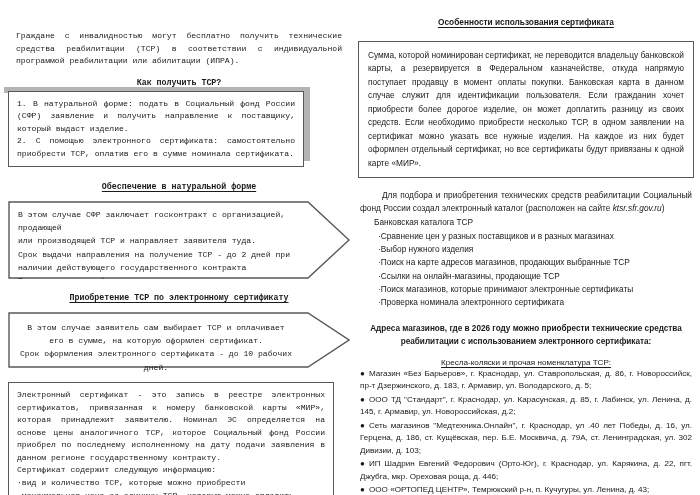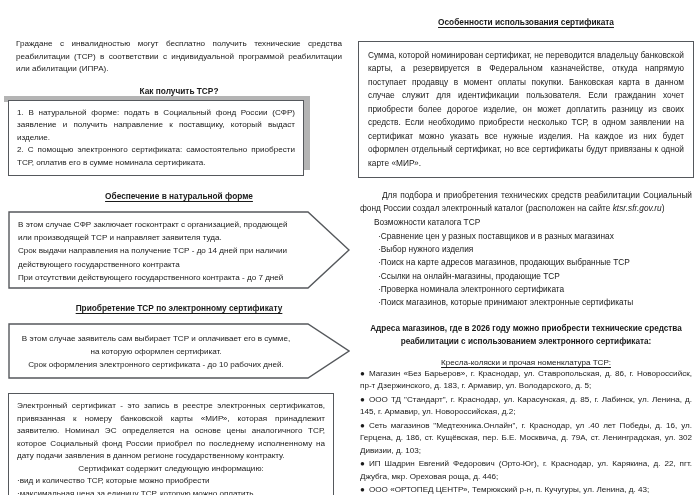--- a/index.html
+++ b/index.html
@@ -16,23 +16,24 @@
   }
   .page {
     position: relative;
     width: 700px;
     height: 495px;
     box-sizing: border-box;
   }
   .col-left {
     position: absolute;
     left: 8px;
-    top: 8px;
+    top: 0;
     width: 342px;
     height: 376px;
+    font-family: Liberation Mono, monospace;
   }
   .col-right {
     position: absolute;
     left: 358px;
     top: 5px;
     width: 336px;
     height: 495px;
   }
 
   .intro {
@@ -186,41 +187,41 @@
 
     <div class="heading" style="margin-top:15px;">Обеспечение в натуральной форме</div>
 
     <div class="arrowbox" style="height:78px;">
       <svg viewBox="0 0 342 78" preserveAspectRatio="none">
         <polygon points="1,1 300,1 341,39 300,77 1,77" fill="#ffffff" stroke="#55585c" stroke-width="1.4" vector-effect="non-scaling-stroke"></polygon>
       </svg>
       <div class="arrowtext" style="height:78px; box-sizing:border-box;">
         <div>В этом случае СФР заключает госконтракт с организацией, продающей</div>
         <div>или производящей ТСР и направляет заявителя туда.</div>
-        <div>Срок выдачи направления на получение ТСР - до 14 дней при наличии действующего государственного контракта</div>
+        <div>Срок выдачи направления на получение ТСР - до 2 дней при наличии действующего государственного контракта</div>
         <div>При отсутствии действующего государственного контракта - до 7 дней после его заключения</div>
       </div>
     </div>
 
     <div class="heading" style="margin-top:14px;">Приобретение ТСР по электронному сертификату</div>
 
     <div class="arrowbox" style="height:56px;">
       <svg viewBox="0 0 342 56" preserveAspectRatio="none">
         <polygon points="1,1 300,1 341,28 300,55 1,55" fill="#ffffff" stroke="#55585c" stroke-width="1.4" vector-effect="non-scaling-stroke"></polygon>
       </svg>
       <div class="arrowtext" style="padding-top:9px;text-align:center;">
         <div>В этом случае заявитель сам выбирает ТСР и оплачивает его в сумме, на которую оформлен сертификат.</div>
         <div>Срок оформления электронного сертификата - до 10 рабочих дней.</div>
       </div>
     </div>
 
     <div class="boxwrap" style="margin-top:14px;">
       <div class="box" style="width:326px;">
         <div>Электронный сертификат - это запись в реестре электронных сертификатов, привязанная к номеру банковской карты «МИР», которая принадлежит заявителю. Номинал ЭС определяется на основе цены аналогичного ТСР, которое Социальный фонд России приобрел по последнему исполненному на дату подачи заявления в данном регионе государственному контракту.</div>
-        <div style="text-align:center;">Сертификат содержит следующую информацию:</div>
+        <div style="text-align:left;">Сертификат содержит следующую информацию:</div>
         <div class="li-small">·вид и количество ТСР, которые можно приобрести</div>
         <div class="li-small">·максимальная цена за единицу ТСР, которую можно оплатить</div>
 
       </div>
     </div>
 
   </div>
 
   <div class="col-right">
 
@@ -229,28 +230,28 @@
     <div class="rbox" style="margin-top:14px;">
       <span>Сумма, которой номинирован сертификат, не переводится владельцу банковской карты, а резервируется в Федеральном казначействе, откуда напрямую поступает продавцу в момент оплаты покупки. Банковская карта в данном случае служит для идентификации пользователя. Если гражданин хочет приобрести более дорогое изделие, он может доплатить разницу из своих средств. Если необходимо приобрести несколько ТСР, в одном заявлении на сертификат можно указать все нужные изделия. На каждое из них будет оформлен отдельный сертификат, но все сертификаты будут привязаны к одной карте «МИР».</span>
     </div>
 
     <div class="para">
       <span class="indent">
         <span>Для подбора и приобретения технических средств реабилитации Социальный фонд России создал электронный каталог (расположен на сайте </span><span class="ital">ktsr.sfr.gov.ru</span><span>)</span>
       </span>
     </div>
 
-    <div class="cap-line">Возможности каталога ТСР</div>
+    <div class="cap-line">Банковская каталога ТСР</div>
 
     <div class="dotline">·Сравнение цен у разных поставщиков и в разных магазинах</div>
     <div class="dotline">·Выбор нужного изделия</div>
     <div class="dotline j">·Поиск на карте адресов магазинов, продающих выбранные ТСР</div>
     <div class="dotline">·Ссылки на онлайн-магазины, продающие ТСР</div>
+    <div class="dotline j">·Поиск магазинов, которые принимают электронные сертификаты</div>
     <div class="dotline">·Проверка номинала электронного сертификата</div>
-    <div class="dotline j">·Поиск магазинов, которые принимают электронные сертификаты</div>
 
     <div class="addr-title">Адреса магазинов, где в 2026 году можно приобрести технические средства реабилитации с использованием электронного сертификата:</div>
 
     <div class="sub-title">Кресла-коляски и прочая номенклатура ТСР:</div>
 
     <div class="addr-item">
       <span class="bul">●</span><span>Магазин «Без Барьеров», г. Краснодар, ул. Ставропольская, д. 86, г. Новороссийск, пр-т Дзержинского, д. 183, г. Армавир, ул. Володарского, д. 5;</span>
     </div>
     <div class="addr-item">
       <span class="bul">●</span><span>ООО ТД "Стандарт", г. Краснодар, ул. Карасунская, д. 85, г. Лабинск, ул. Ленина, д. 145, г. Армавир, ул. Новороссийская, д.2;</span>

